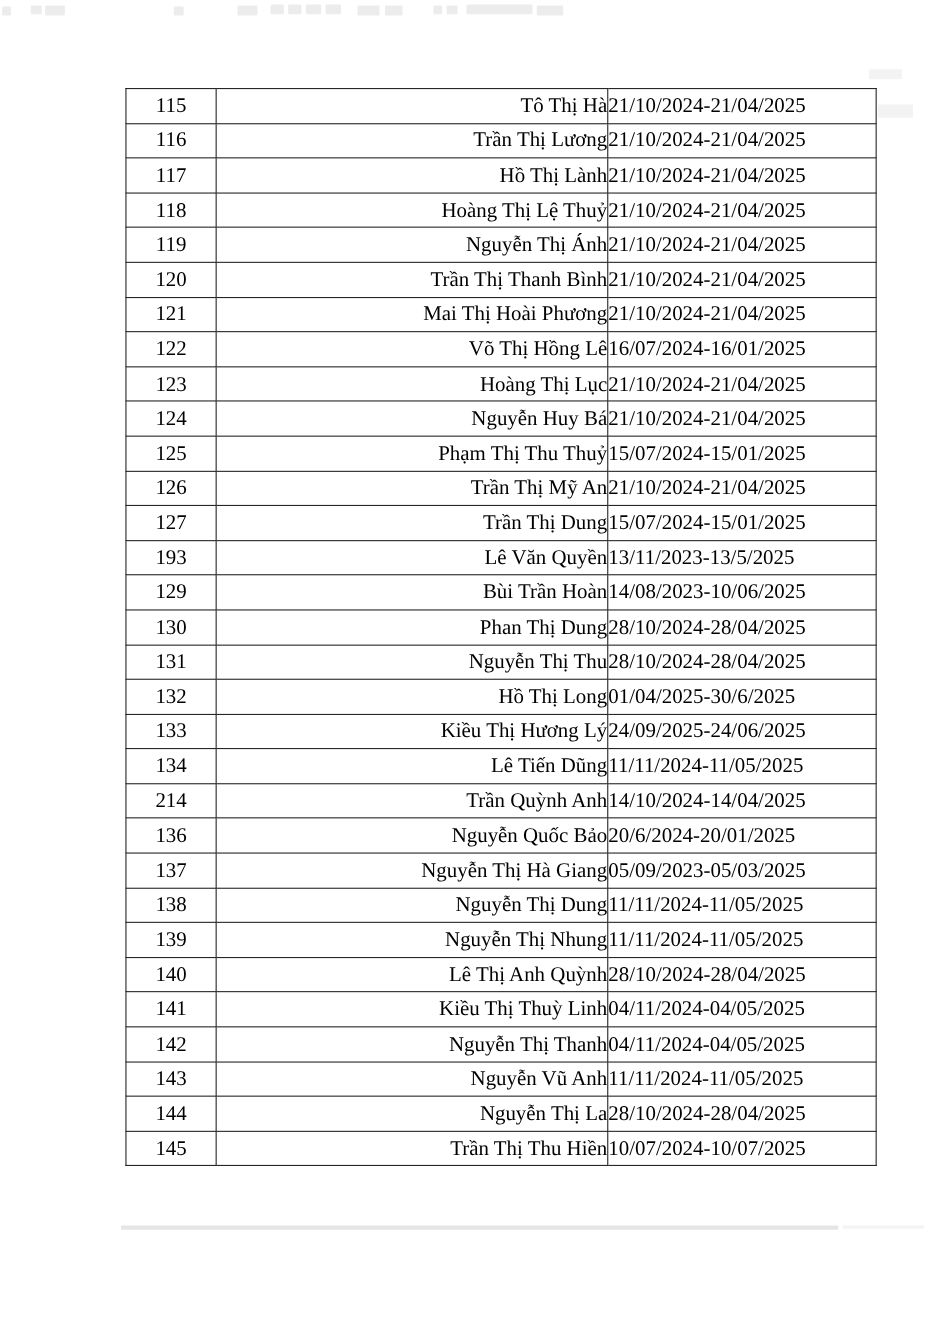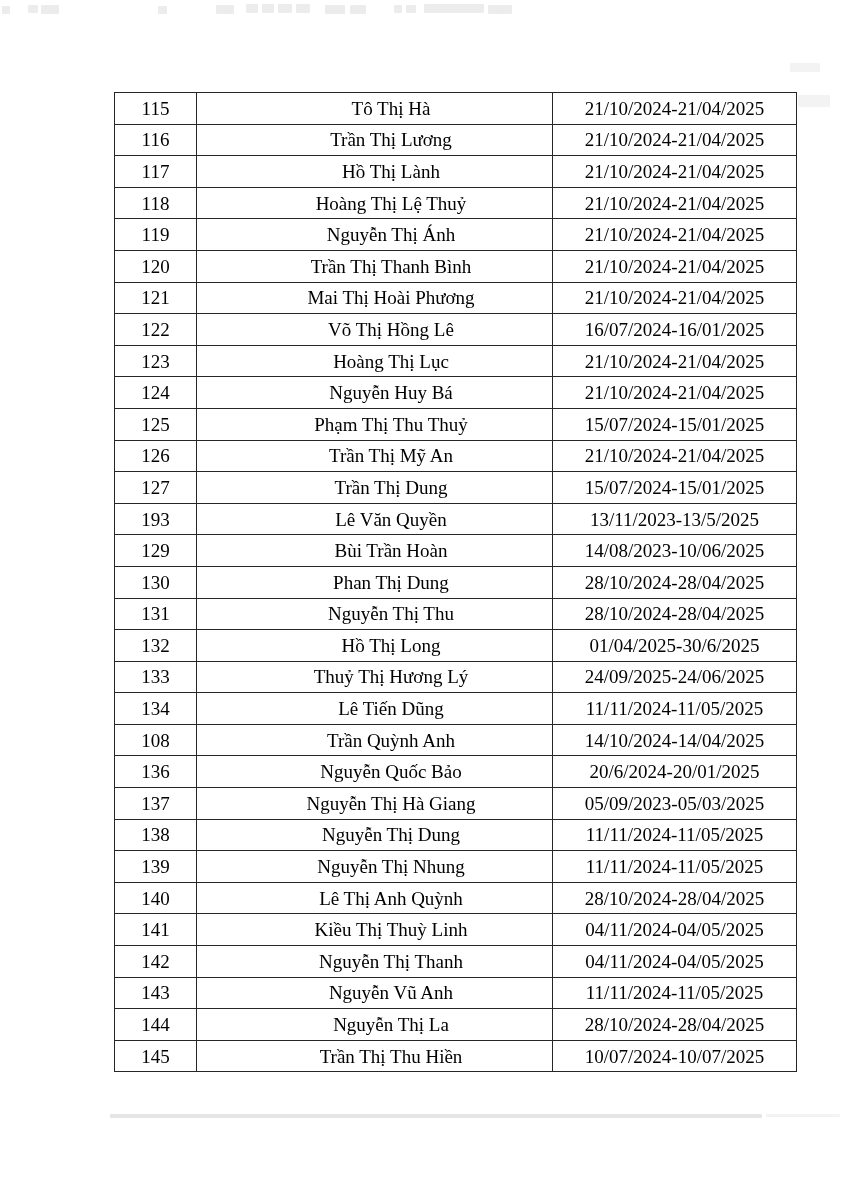--- a/index.html
+++ b/index.html
@@ -20,47 +20,47 @@
     position: absolute;
     background: #ececec;
     border-radius: 1px;
   }
   .artifact.darker { background: #dcdcdc; }
   .artifact.lightest { background: #f3f3f3; }
 
   table.roster {
     position: absolute;
     left: 114px;
-    top: 92px;
+    top: 80px;
     width: 646px;
     border-collapse: collapse;
     table-layout: fixed;
   }
   table.roster td {
     border: 1.6px solid #262626;
     height: 30.6px;
     font-size: 19px;
     line-height: 1;
     vertical-align: middle;
     white-space: nowrap;
     overflow: hidden;
     padding: 0;
   }
   table.roster td.cell-no {
     width: 81px;
     text-align: center;
   }
   table.roster td.cell-name {
     width: 322px;
-    text-align: center;
+    text-align: right;
     padding-left: 33px;
   }
   table.roster td.cell-period {
     width: 243px;
-    text-align: center;
+    text-align: left;
   }
 </style>
 </head>
 <body>
 
 <div class="artifact" style="left:2px;   top:6px; width:8px;  height:8px;"></div>
 <div class="artifact" style="left:28px;  top:5px; width:10px; height:8px;"></div>
 <div class="artifact" style="left:41px;  top:5px; width:18px; height:9px;"></div>
 <div class="artifact" style="left:158px; top:6px; width:9px;  height:8px;"></div>
 <div class="artifact" style="left:216px; top:5px; width:18px; height:9px;"></div>
@@ -164,30 +164,30 @@
         <td class="cell-name">Nguyễn Thị Thu</td>
         <td class="cell-period">28/10/2024-28/04/2025</td>
       </tr>
       <tr>
         <td class="cell-no">132</td>
         <td class="cell-name">Hồ Thị Long</td>
         <td class="cell-period">01/04/2025-30/6/2025</td>
       </tr>
       <tr>
         <td class="cell-no">133</td>
-        <td class="cell-name">Thuỷ Thị Hương Lý</td>
+        <td class="cell-name">Kiều Thị Hương Lý</td>
         <td class="cell-period">24/09/2025-24/06/2025</td>
       </tr>
       <tr>
         <td class="cell-no">134</td>
         <td class="cell-name">Lê Tiến Dũng</td>
         <td class="cell-period">11/11/2024-11/05/2025</td>
       </tr>
       <tr>
-        <td class="cell-no">108</td>
+        <td class="cell-no">214</td>
         <td class="cell-name">Trần Quỳnh Anh</td>
         <td class="cell-period">14/10/2024-14/04/2025</td>
       </tr>
       <tr>
         <td class="cell-no">136</td>
         <td class="cell-name">Nguyễn Quốc Bảo</td>
         <td class="cell-period">20/6/2024-20/01/2025</td>
       </tr>
       <tr>
         <td class="cell-no">137</td>

